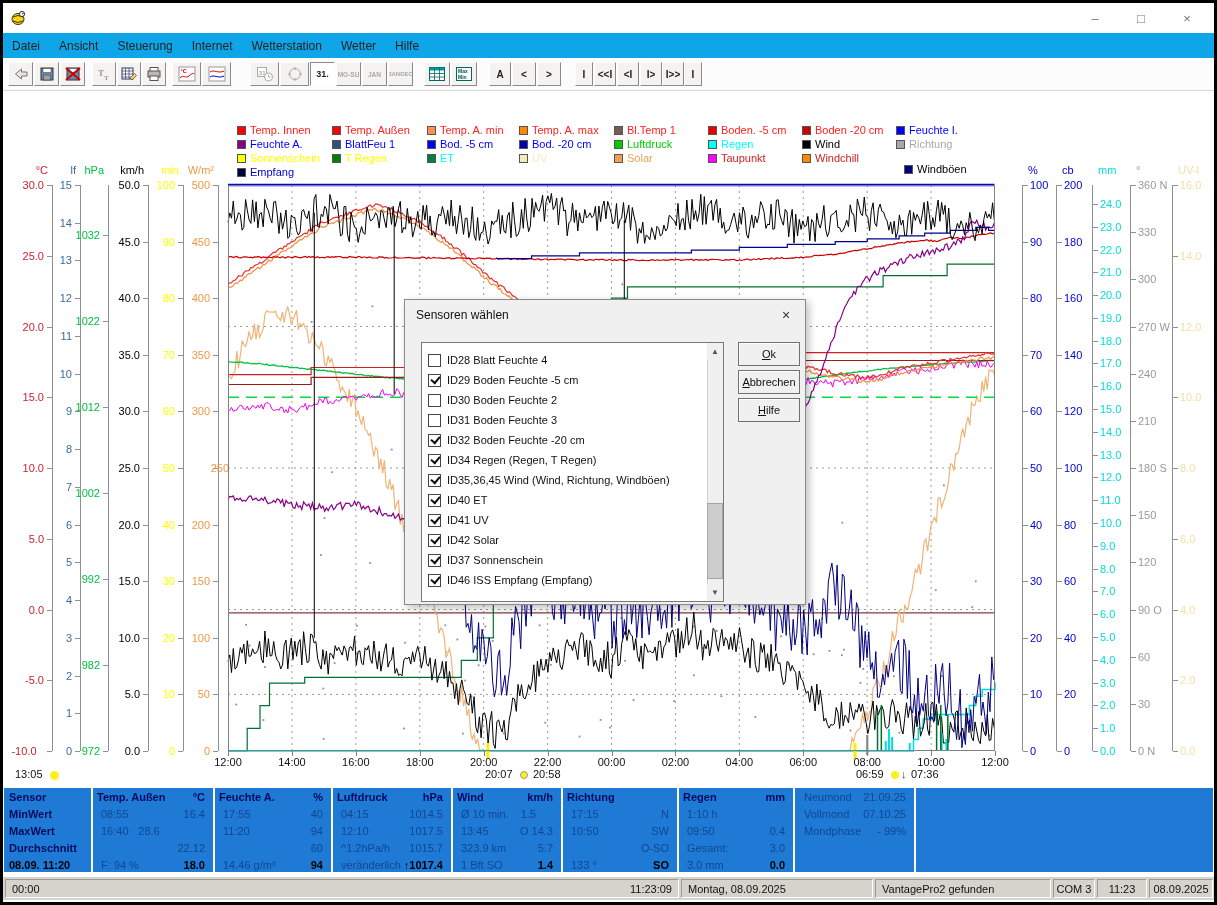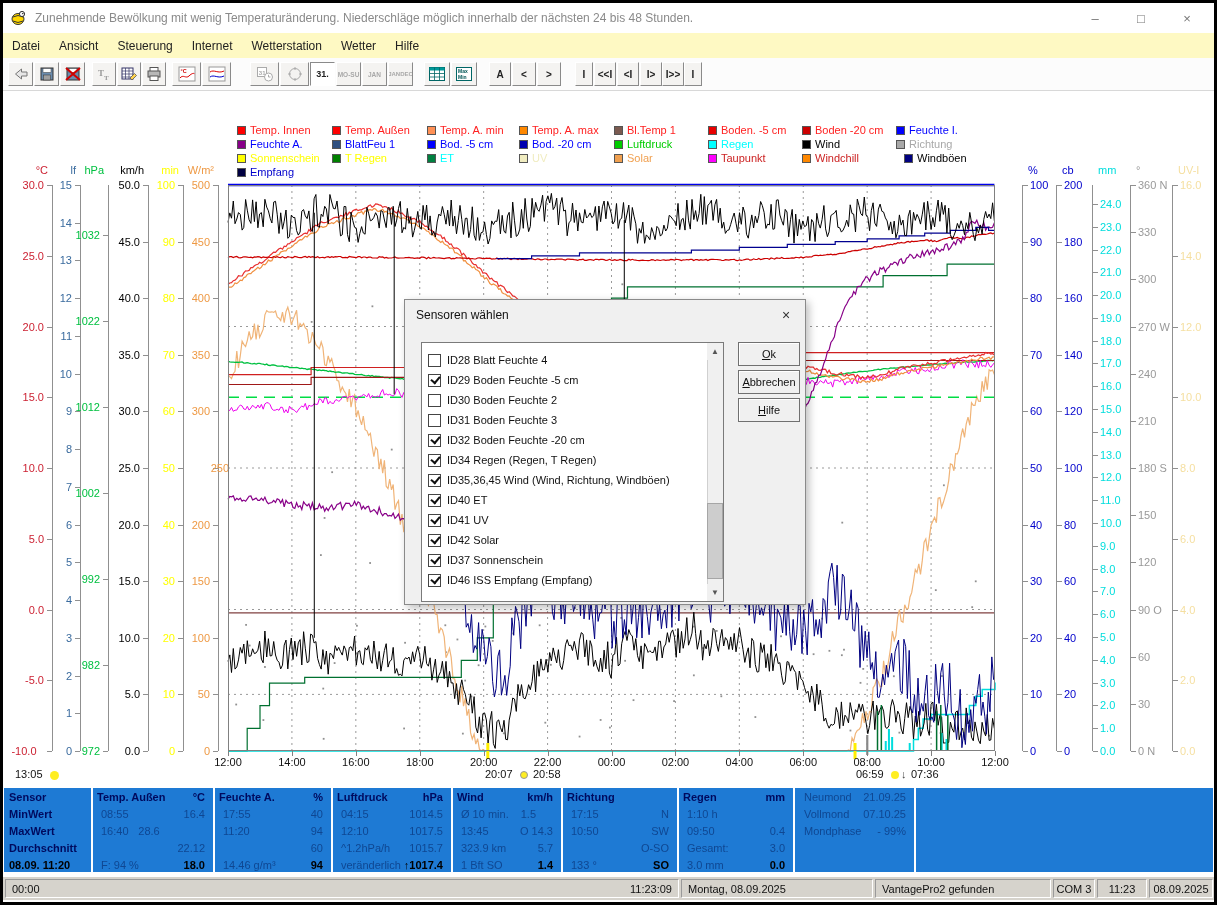--- a/index.html
+++ b/index.html
@@ -3,21 +3,21 @@
 <meta charset="utf-8">
 <style>
   *{box-sizing:border-box;margin:0;padding:0}
   html,body{width:1217px;height:905px;background:#fff;font-family:"Liberation Sans",sans-serif;}
   .app{position:relative;width:1217px;height:905px;border:3px solid #000;background:#fff;overflow:hidden}
   .titlebar{position:absolute;left:0;top:0;width:1211px;height:30px;background:#fff;display:flex;align-items:center}
   .app-icon{width:18px;height:18px;margin-left:6px}
   .tb-title{margin-left:8px;font-size:12px;color:#8a8a8a}
   .win-controls{position:absolute;right:4px;top:0;height:30px;display:flex}
   .win-controls .wc{width:46px;height:30px;display:flex;align-items:center;justify-content:center;color:#777;font-size:13px}
-  .menubar{position:absolute;left:0;top:30px;width:1211px;height:25px;background:#fef9c3;display:flex;align-items:center;font-size:12px;color:#222}
+  .menubar{position:absolute;left:0;top:30px;width:1211px;height:25px;background:#0ea5e9;display:flex;align-items:center;font-size:12px;color:#222}
   .menu-item{padding:4px 10px 4px 9px}
   .toolbar{position:absolute;left:0;top:55px;width:1211px;height:33px;background:#fcfcfc;border-bottom:1px solid #d8d8d8}
   .tbtn{position:absolute;top:4px;height:24px;background:#f4f3f1;border:1px solid;border-color:#ffffff #8a8a8a #8a8a8a #ffffff;display:flex;align-items:center;justify-content:center;font-size:10px;font-weight:bold;color:#222;overflow:hidden}
   .tbtn.disabled{color:#a8a8a8}
   .tbtn.active{background:#fff;border-color:#8a8a8a #ffffff #ffffff #8a8a8a}
   .tbtn .ml{font-size:6px;font-weight:bold;letter-spacing:0;line-height:6px;text-align:center}
   .chart-title{position:absolute;left:0;top:94px;width:1211px;text-align:center;font-size:15px;color:#111}
   .leg-item{position:absolute;height:12px;display:flex;align-items:center;font-size:11px;white-space:nowrap}
   .leg-box{width:9px;height:9px;margin-right:4px;border:1px solid #555;flex:none}
   .ax-unit{position:absolute;font-size:11px;white-space:nowrap}
@@ -55,21 +55,20 @@
 
 <div class="app">
 
   <div class="titlebar">
     <svg class="app-icon" viewBox="0 0 18 18">
       <ellipse cx="9" cy="10" rx="6" ry="5.5" fill="#ffd700" stroke="#333"></ellipse>
       <path d="M4 8 Q9 5 14 8 M4 12 Q9 15 14 12" stroke="#333" fill="none"></path>
       <circle cx="13" cy="5" r="2.6" fill="#f5f5f5" stroke="#333"></circle>
       <circle cx="13.8" cy="4.6" r="0.7" fill="#000"></circle>
     </svg>
-    <span class="tb-title">Zunehmende Bewölkung mit wenig Temperaturänderung. Niederschläge möglich innerhalb der nächsten 24 bis 48 Stunden.</span>
     <div class="win-controls">
       <span class="wc">–</span>
       <span class="wc">□</span>
       <span class="wc">×</span>
     </div>
   </div>
 
   <div class="menubar" id="menubar">
       <span class="menu-item">Datei</span>
       <span class="menu-item">Ansicht</span>
@@ -265,21 +264,21 @@
         <span style="color: rgb(240, 160, 80);">Solar</span>
       </div>
       <div class="leg-item" style="left: 705px; top: 149px;">
         <span class="leg-box" style="background: rgb(255, 0, 255);"></span>
         <span style="color: rgb(204, 34, 34);">Taupunkt</span>
       </div>
       <div class="leg-item" style="left: 799px; top: 149px;">
         <span class="leg-box" style="background: rgb(255, 136, 0);"></span>
         <span style="color: rgb(204, 34, 34);">Windchill</span>
       </div>
-      <div class="leg-item" style="left: 893px; top: 149px; padding-left: 8px;">
+      <div class="leg-item" style="left: 893px; top: 160px; padding-left: 8px;">
         <span class="leg-box" style="background: rgb(0, 0, 128);"></span>
         <span style="color: rgb(0, 0, 0);">Windböen</span>
       </div>
       <div class="leg-item" style="left: 234px; top: 163px;">
         <span class="leg-box" style="background: rgb(0, 0, 64);"></span>
         <span style="color: rgb(0, 0, 204);">Empfang</span>
       </div>
     </div>
   <div id="axes">
       <div class="ax-line" style="left: 49px; top: 182px; height: 566px;"></div>

